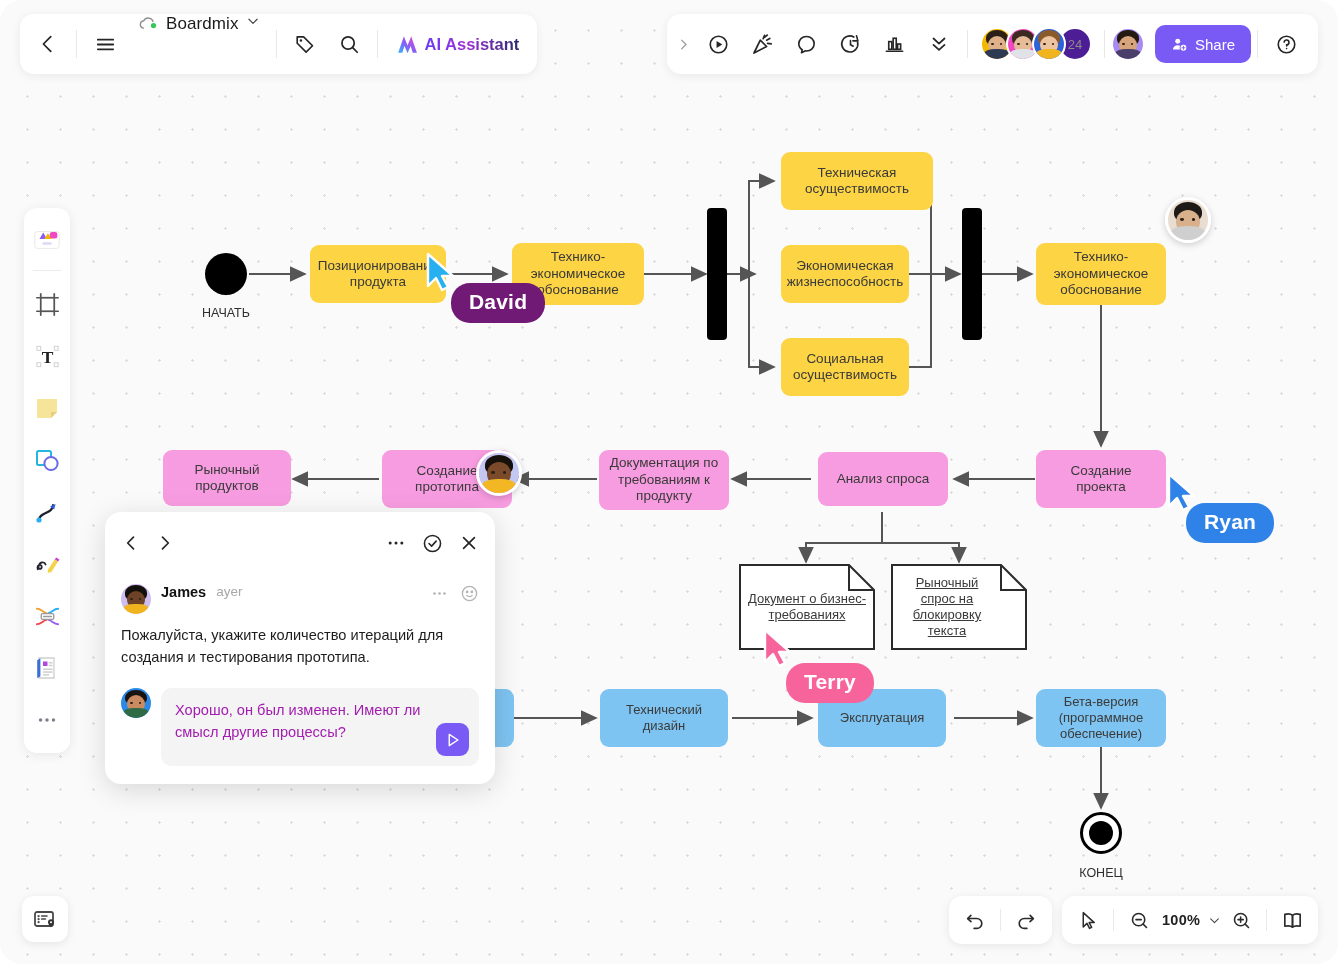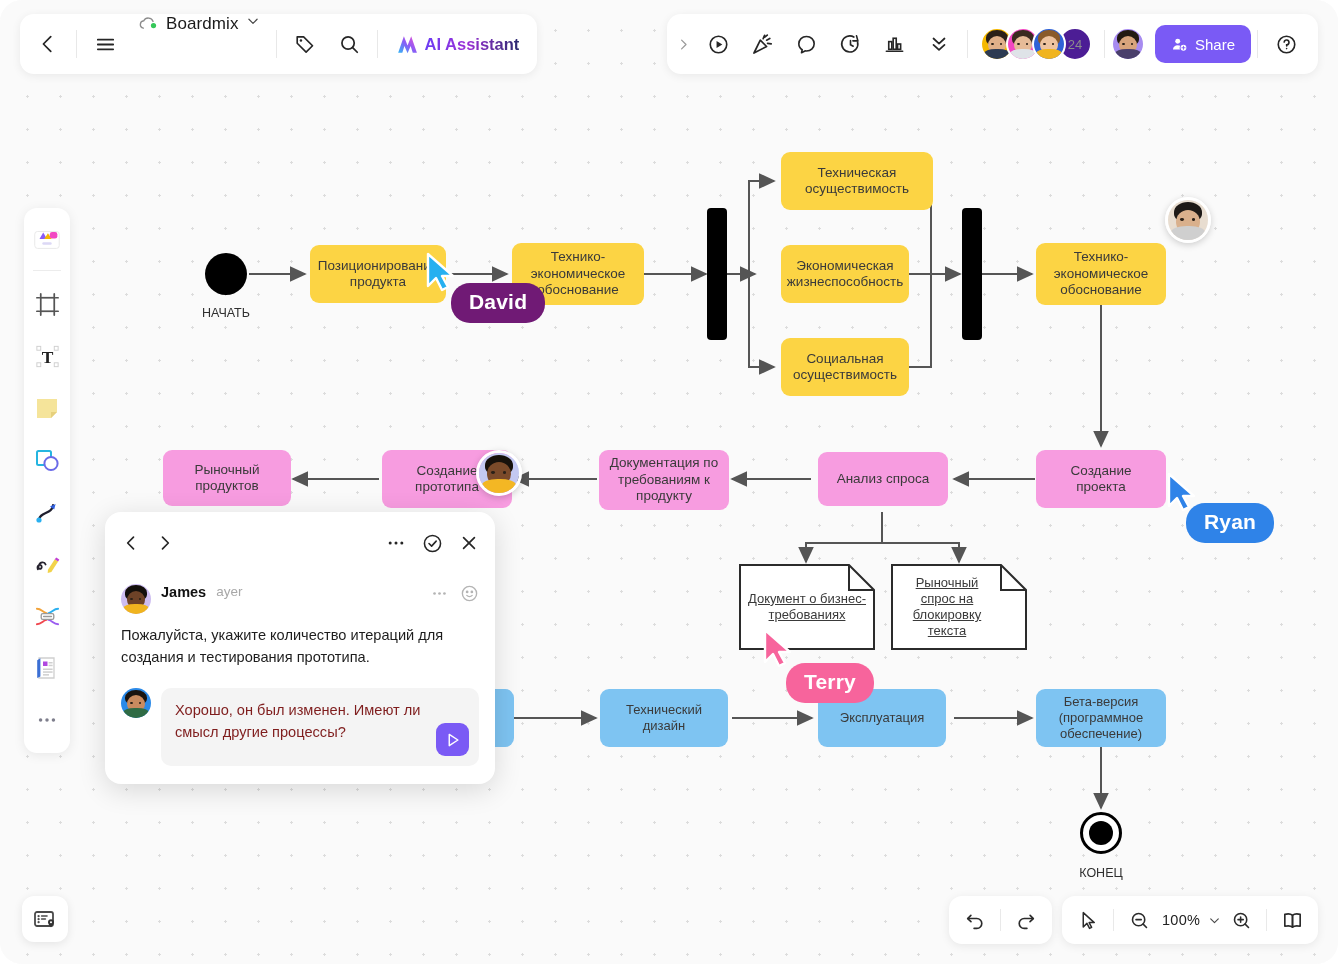--- a/index.html
+++ b/index.html
@@ -116,21 +116,21 @@
   .bb-group {
     height: 48px; background: #fff; border-radius: 13px;
     box-shadow: 0 2px 10px rgba(0,0,0,.08);
     display: flex; align-items: center; padding: 0 6px;
   }
   .bb-btn {
     min-width: 40px; height: 48px; display: flex; align-items: center;
     justify-content: center; cursor: pointer; color: #2b2b2b;
   }
   .bb-sep { width: 1px; height: 22px; background: #e9e9e9; margin: 0 5px; }
-  .zoom-val { font-size: 14.5px; color: #222; padding: 0 3px; font-weight: 400; letter-spacing:.2px;}
+  .zoom-val { font-size: 14.5px; color: #222; padding: 0 3px; font-weight: 700; letter-spacing:.2px;}
 
   
   .node {
     position: absolute;
     border-radius: 9px;
     display: flex; align-items: center; justify-content: center;
     text-align: center;
     color: #3a3a3a;
     line-height: 1.22;
     padding: 4px 8px;
@@ -204,21 +204,21 @@
   .cp-avatar { width: 30px; height: 30px; border-radius: 50%; overflow: hidden; flex:none; position:relative;}
   .cp-name { font-size: 14.5px; font-weight: 700; color: #111; }
   .cp-time { font-size: 13.5px; color: #a8a8a8; }
   .cp-head-actions { margin-left: auto; display: flex; align-items: center; gap: 12px; color: #9e9e9e; }
   .cp-body { font-size: 14.6px; color: #1d1d1d; line-height: 1.52; margin-top: 10px; padding-left: 0; }
   .cp-reply { display: flex; gap: 10px; margin-top: 20px; align-items: flex-start; }
   .cp-reply-box {
     flex: 1; background: #f4f4f4; border-radius: 10px;
     padding: 12px 14px 14px; position: relative; min-height: 78px;
   }
-  .cp-reply-text { font-size: 14.6px; color: #7f1d1d; line-height: 1.5; padding-right: 8px; }
+  .cp-reply-text { font-size: 14.6px; color: #a21caf; line-height: 1.5; padding-right: 8px; }
   .send-btn {
     position: absolute; right: 10px; bottom: 10px;
     width: 33px; height: 33px; border-radius: 9px; background: #7a5af5;
     display: flex; align-items: center; justify-content: center; cursor: pointer;
   }
 
   
   .face { position:absolute; inset:0; }
   .face .hair { position:absolute; left:14%; top:4%; width:72%; height:52%; border-radius:50% 50% 40% 40%; }
   .face .skin { position:absolute; left:20%; top:20%; width:60%; height:60%; border-radius:50%; }

